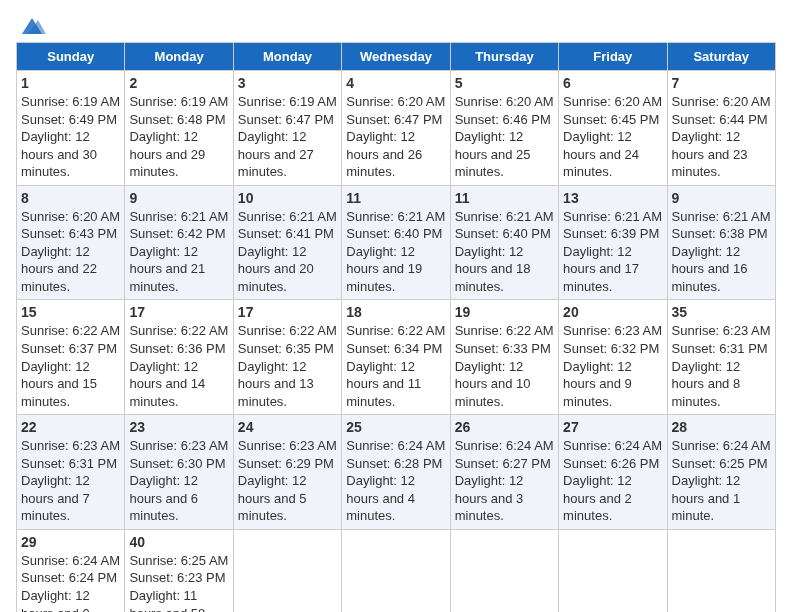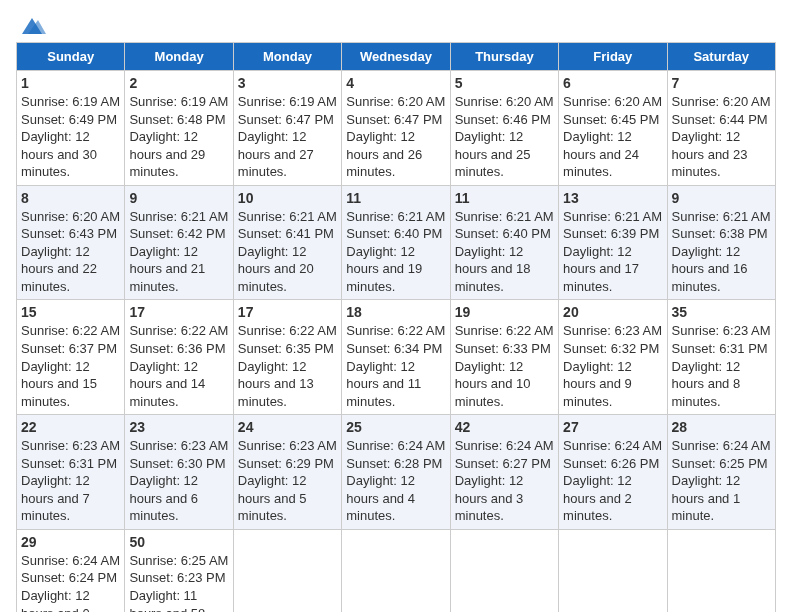--- a/index.html
+++ b/index.html
@@ -223,39 +223,39 @@
         </td>
         <td>
           <span class="day-num">24</span>
           <div class="day-info">Sunrise: 6:23 AM<br>Sunset: 6:29 PM<br>Daylight: 12 hours and 5 minutes.</div>
         </td>
         <td>
           <span class="day-num">25</span>
           <div class="day-info">Sunrise: 6:24 AM<br>Sunset: 6:28 PM<br>Daylight: 12 hours and 4 minutes.</div>
         </td>
         <td>
-          <span class="day-num">42</span>
+          <span class="day-num">26</span>
           <div class="day-info">Sunrise: 6:24 AM<br>Sunset: 6:27 PM<br>Daylight: 12 hours and 3 minutes.</div>
         </td>
         <td>
           <span class="day-num">27</span>
           <div class="day-info">Sunrise: 6:24 AM<br>Sunset: 6:26 PM<br>Daylight: 12 hours and 2 minutes.</div>
         </td>
         <td>
           <span class="day-num">28</span>
           <div class="day-info">Sunrise: 6:24 AM<br>Sunset: 6:25 PM<br>Daylight: 12 hours and 1 minute.</div>
         </td>
       </tr>
       <tr>
         <td>
           <span class="day-num">29</span>
           <div class="day-info">Sunrise: 6:24 AM<br>Sunset: 6:24 PM<br>Daylight: 12 hours and 0 minutes.</div>
         </td>
         <td>
-          <span class="day-num">50</span>
+          <span class="day-num">40</span>
           <div class="day-info">Sunrise: 6:25 AM<br>Sunset: 6:23 PM<br>Daylight: 11 hours and 58 minutes.</div>
         </td>
         <td class="empty"></td>
         <td class="empty"></td>
         <td class="empty"></td>
         <td class="empty"></td>
         <td class="empty"></td>
       </tr>
     </tbody>
 </table>

